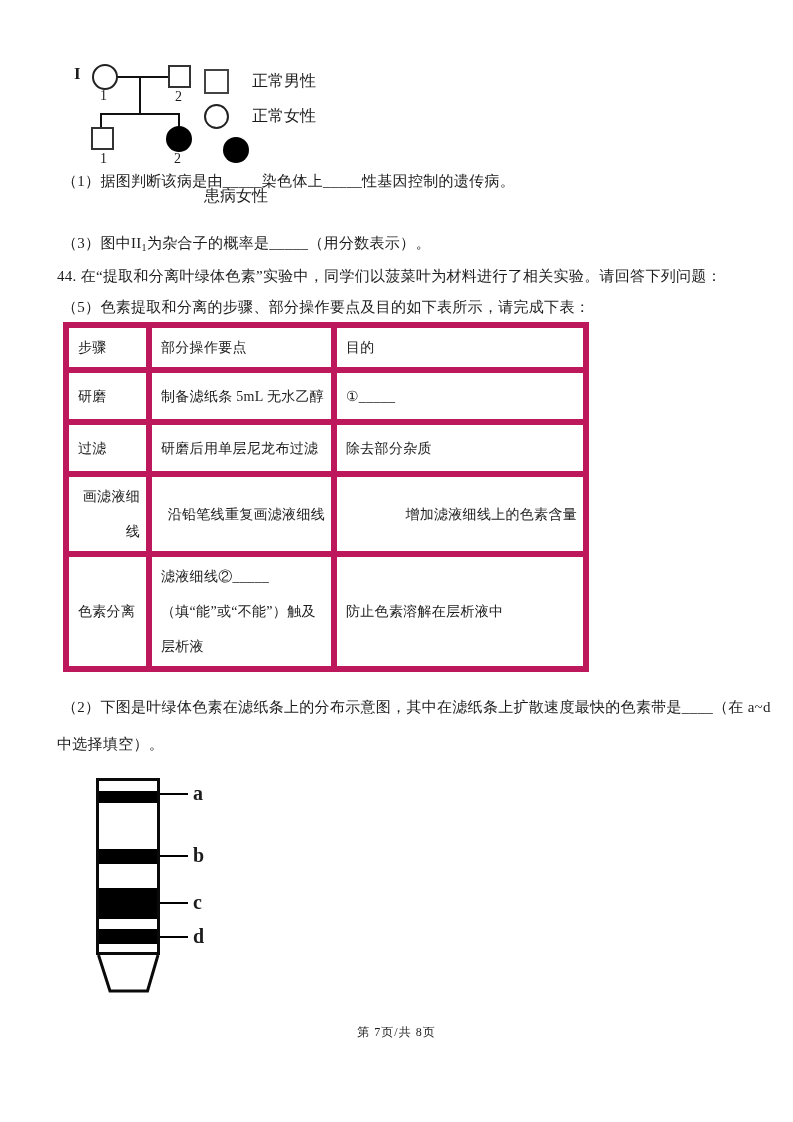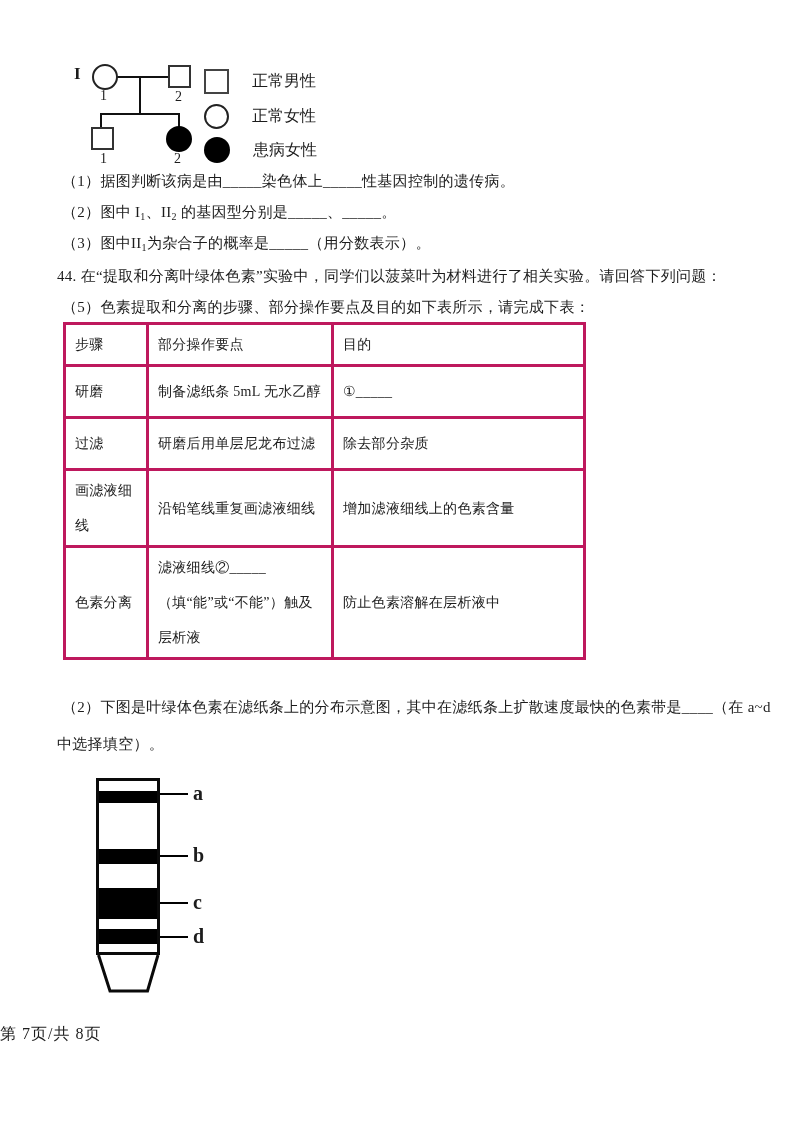--- a/index.html
+++ b/index.html
@@ -33,50 +33,50 @@
   .qline { position: absolute; font-size: 15px; white-space: nowrap; letter-spacing: 0.3px; }
   sub { font-size: 10px; vertical-align: -3px; }
 
   
   table.proc {
     position: absolute; left: 63px; top: 322px;
     border-collapse: collapse; table-layout: fixed; width: 520px;
     font-size: 14px;
   }
   table.proc td {
-    border: 3px solid #be185d;
+    border: 6px solid #be185d;
     vertical-align: middle;
     padding: 2px 6px 2px 9px;
     line-height: 2.5;
     letter-spacing: 0.3px;
   }
   table.proc col.c1 { width: 83px; }
   table.proc col.c2 { width: 185px; }
   table.proc col.c3 { width: 252px; }
   tr.h40 { height: 40px; } tr.h43 { height: 52px; }
-  tr.h73 { height: 73px; } tr.h74 { height: 74px; }
+  tr.h73 { height: 73px; } tr.h74 { height: 74px; text-align: right; }
 
   
   .strip-fig { position: absolute; left: 96px; top: 778px; width: 230px; height: 220px; }
   .strip-rect {
     position: absolute; left: 0; top: 0; width: 64px; height: 177px;
     border: 3px solid #0a0a0a; background: #fff;
   }
   .band { position: absolute; left: 0; width: 100%; background: #000; }
   .pointer { position: absolute; height: 2px; background: #000; left: 64px; width: 28px; }
   .band-label {
     position: absolute; left: 97px; font-size: 20px; font-weight: bold;
     font-family: "Liberation Serif", serif; line-height: 22px;
   }
   .strip-tip { position: absolute; left: 0; top: 177px; }
 
   
   .footer {
     position: absolute; left: 0; top: 1024px; width: 793px;
-    text-align: left; font-size: 16px; letter-spacing: 1px;
+    text-align: center; font-size: 12px; letter-spacing: 1px;
   }
 </style>
 </head>
 <body>
 
 <div id="page">
 
   <div class="pedigree">
     <span class="abs gen-label" style="left:74px; top:64px;">I</span>
     <span class="abs gen-label" style="left:71px; top:127px;margin-left:28px;">II</span>
@@ -98,29 +98,28 @@
     <span class="abs num-label" style="left:174px; top:151px;">2</span>
 
     <div class="legend-row" style="left:204px; top:61px;">
       <span class="legend-sym-square"></span>
       <span class="legend-text">正常男性</span>
     </div>
     <div class="legend-row" style="left:204px; top:96px;">
       <span class="legend-sym-circle"></span>
       <span class="legend-text">正常女性</span>
     </div>
-    <div class="legend-row" style="left:204px; top:129px;">
+    <div class="legend-row" style="left:204px; top:129px;flex-direction:column;">
       <span class="legend-sym-filled"></span>
       <span class="legend-text">患病女性</span>
     </div>
   </div>
 
   <div class="qline" style="left:62px; top:172px;">（1）据图判断该病是由_____染色体上_____性基因控制的遗传病。</div>
 
-  <div class="qline" style="left:62px; top:203px;"><span>（2）图中 I</span><sub>1</sub><span>、II</span><sub>2</sub><span> 的基因型分别是_____、_____。</span></div>
 
   <div class="qline" style="left:62px; top:234px;"><span>（3）图中II</span><sub>1</sub><span>为杂合子的概率是_____（用分数表示）。</span></div>
 
   <div class="qline" style="left:57px; top:267px;">44. 在“提取和分离叶绿体色素”实验中，同学们以菠菜叶为材料进行了相关实验。请回答下列问题：</div>
 
   <div class="qline" style="left:62px; top:298px;">（5）色素提取和分离的步骤、部分操作要点及目的如下表所示，请完成下表：</div>
 
   <table class="proc">
     <colgroup>
         <col class="c1">

